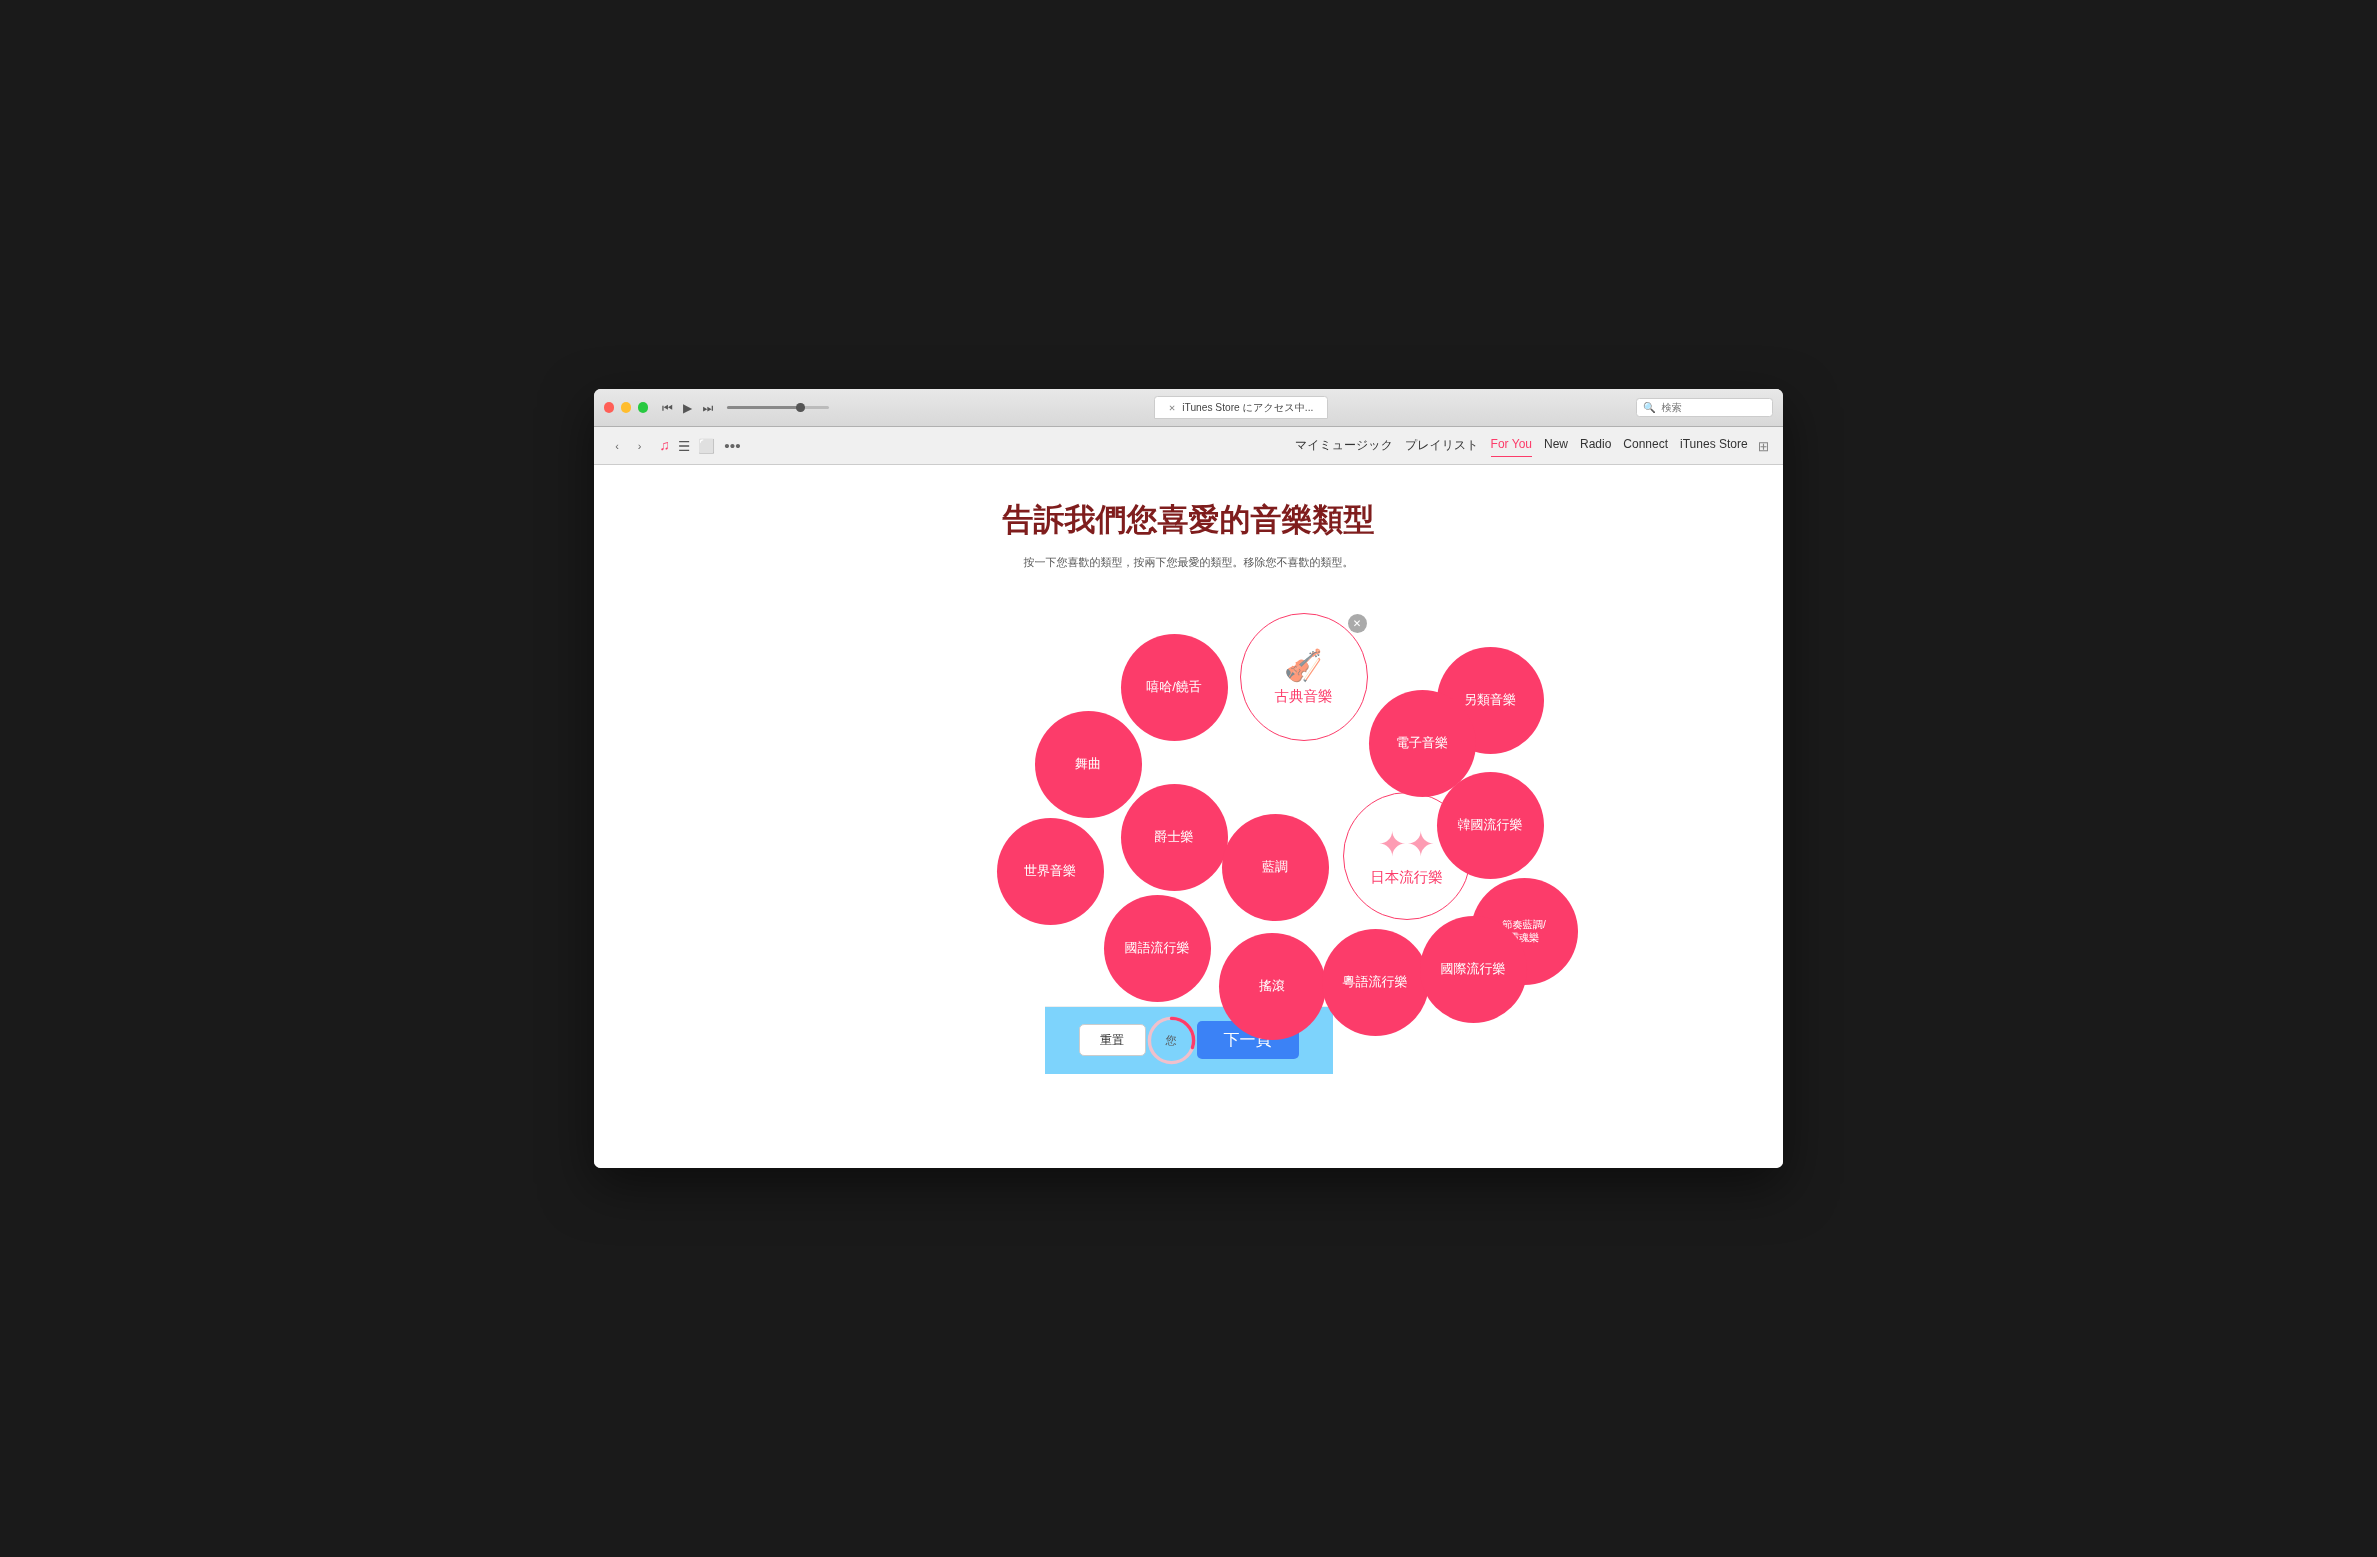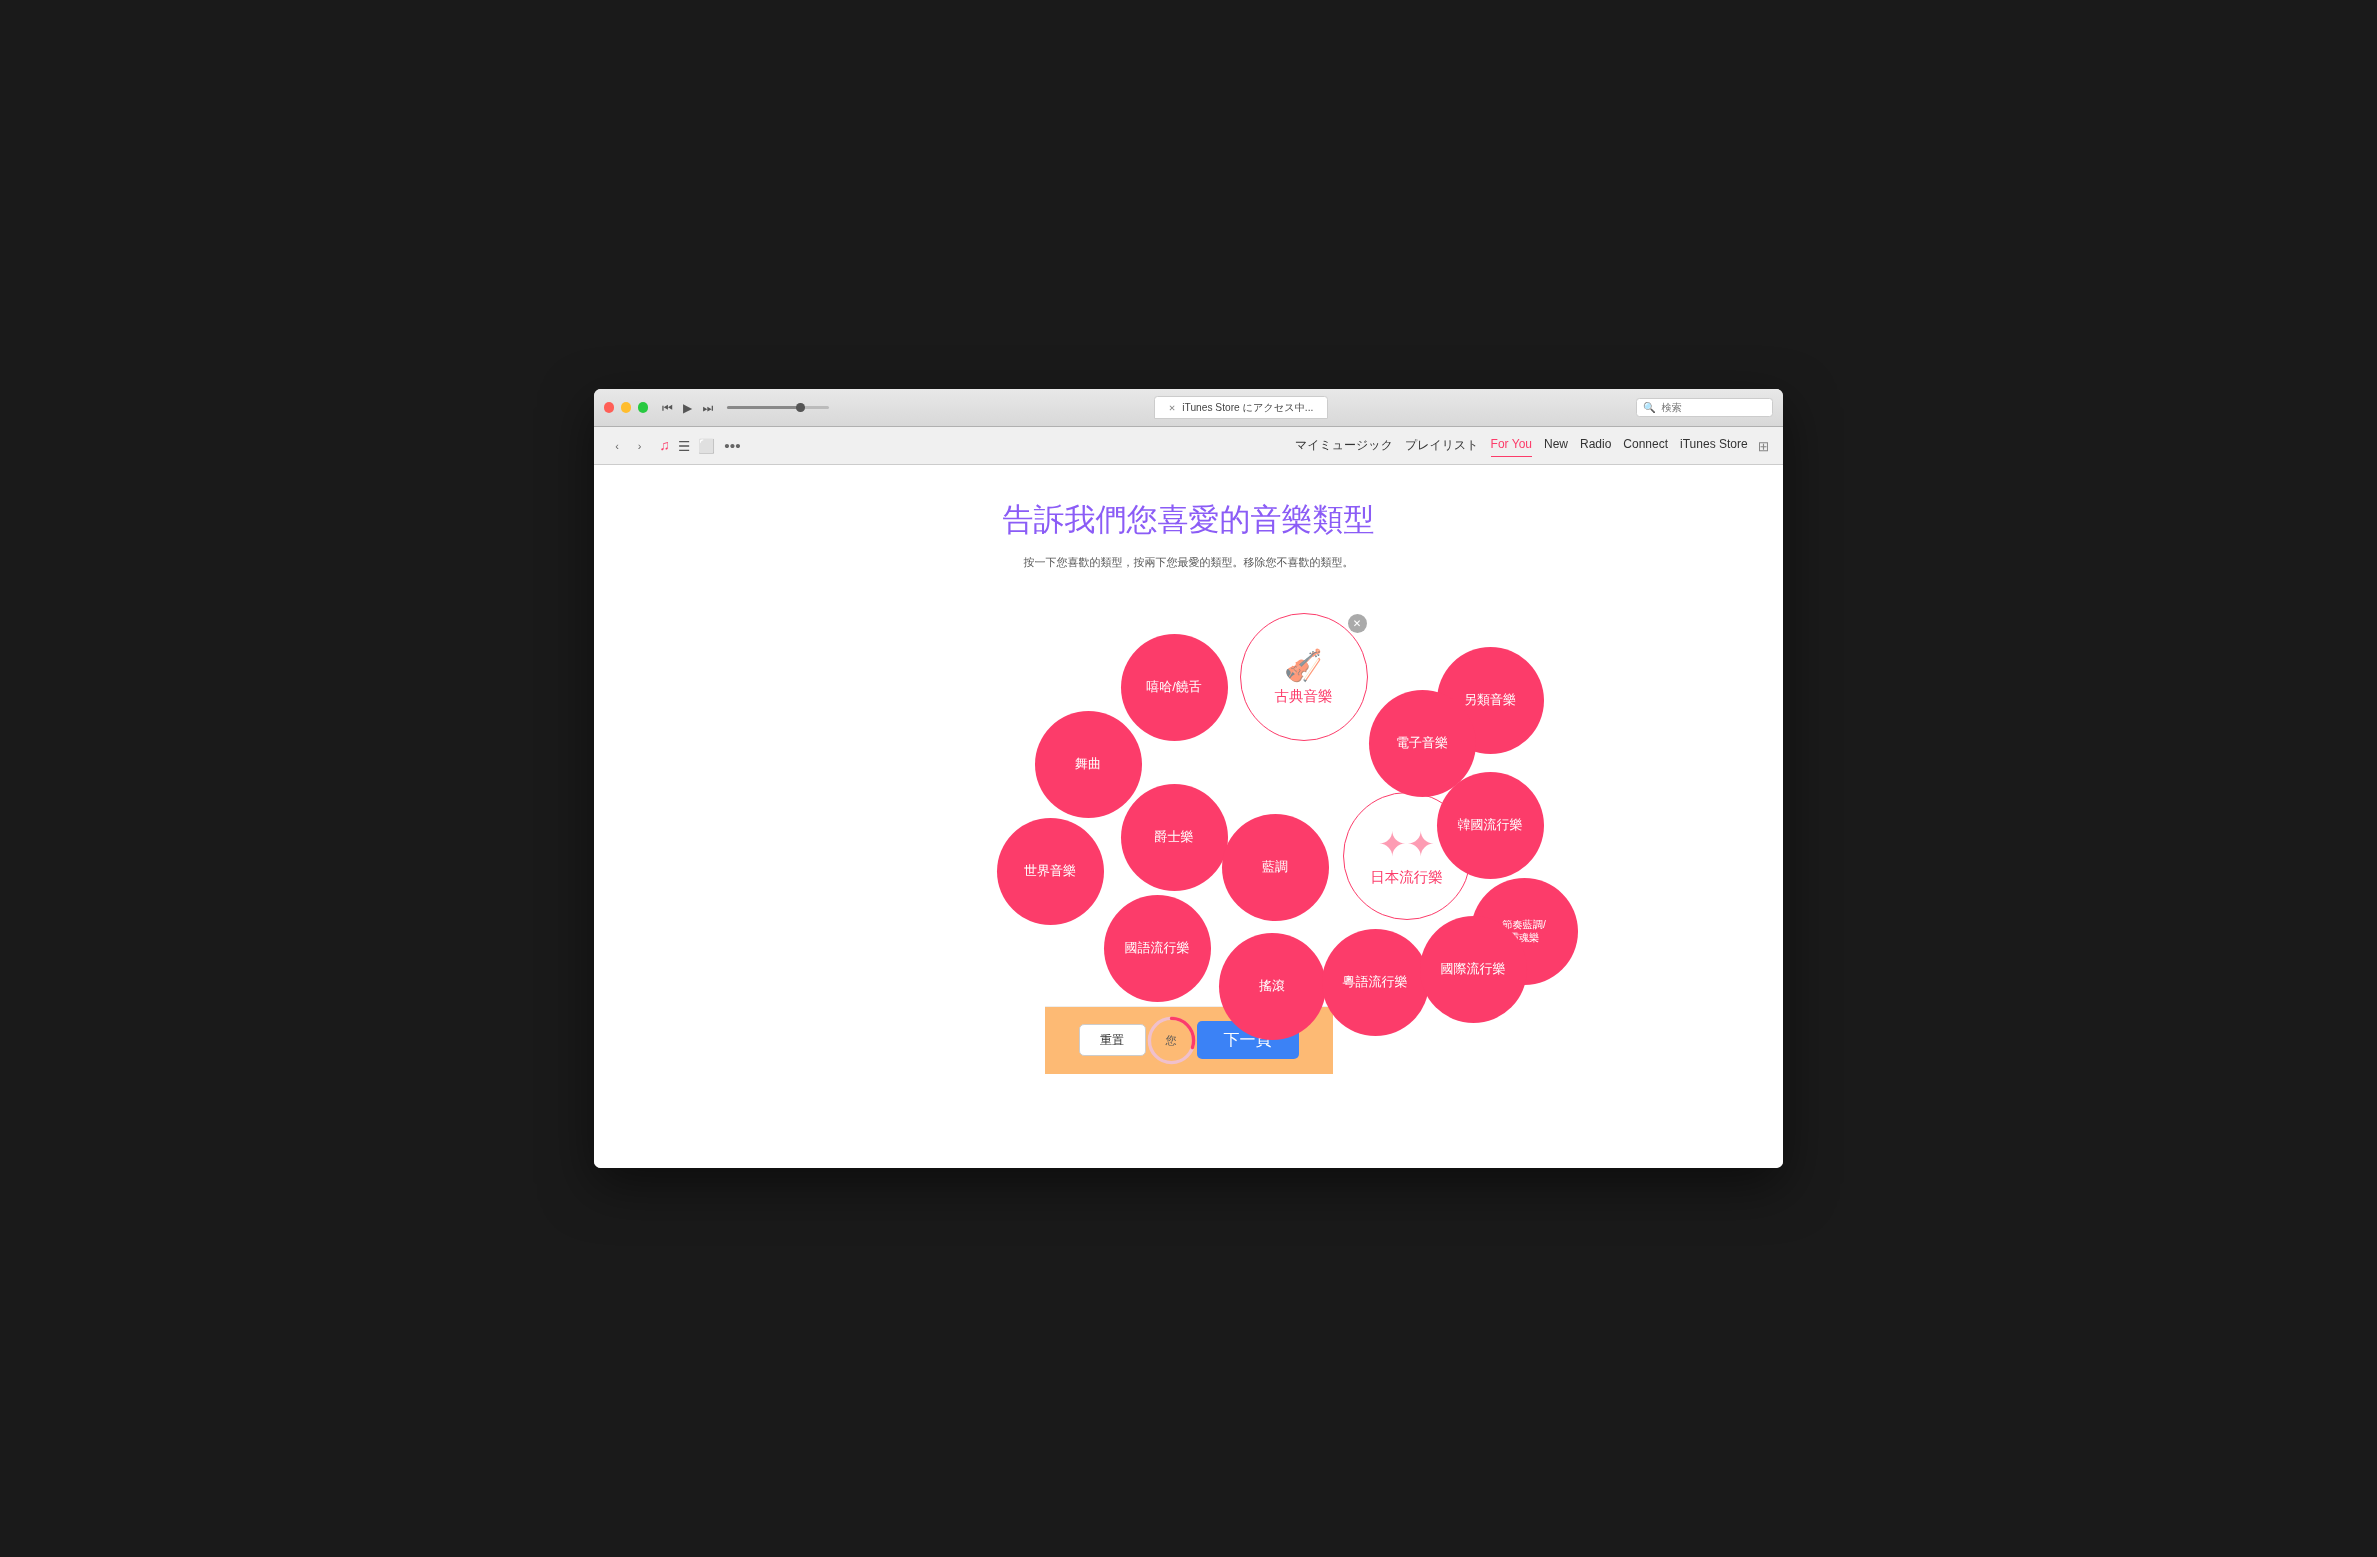--- a/index.html
+++ b/index.html
@@ -213,22 +213,22 @@
       display: flex;
       flex-direction: column;
       align-items: center;
       padding: 34px 17px 17px;
       overflow: hidden;
       position: relative;
     }
 
     .page-title {
       font-size: 31px;
-      font-weight: 400;
-      color: #8b5cf6;
+      font-weight: 700;
+      color: #7f1d1d;
       margin-bottom: 13.7px;
       text-align: center;
     }
 
     .page-subtitle {
       font-size: 11px;
       color: #555;
       margin-bottom: 26px;
       text-align: center;
     }
@@ -292,21 +292,21 @@
 
     .bubble-icon {
       font-size: 31px;
       margin-bottom: 3.4px;
       opacity: 0.7;
     }
 
     
     .bottom-bar {
       height: 68px;
-      background: #fdba74;
+      background: #7dd3fc;
       display: flex;
       align-items: center;
       justify-content: space-between;
       padding: 0 34px;
       border-top: 0.9px solid #eee;
       flex-shrink: 0;
     }
 
     .reset-btn {
       padding: 6.8px 20.5px;

